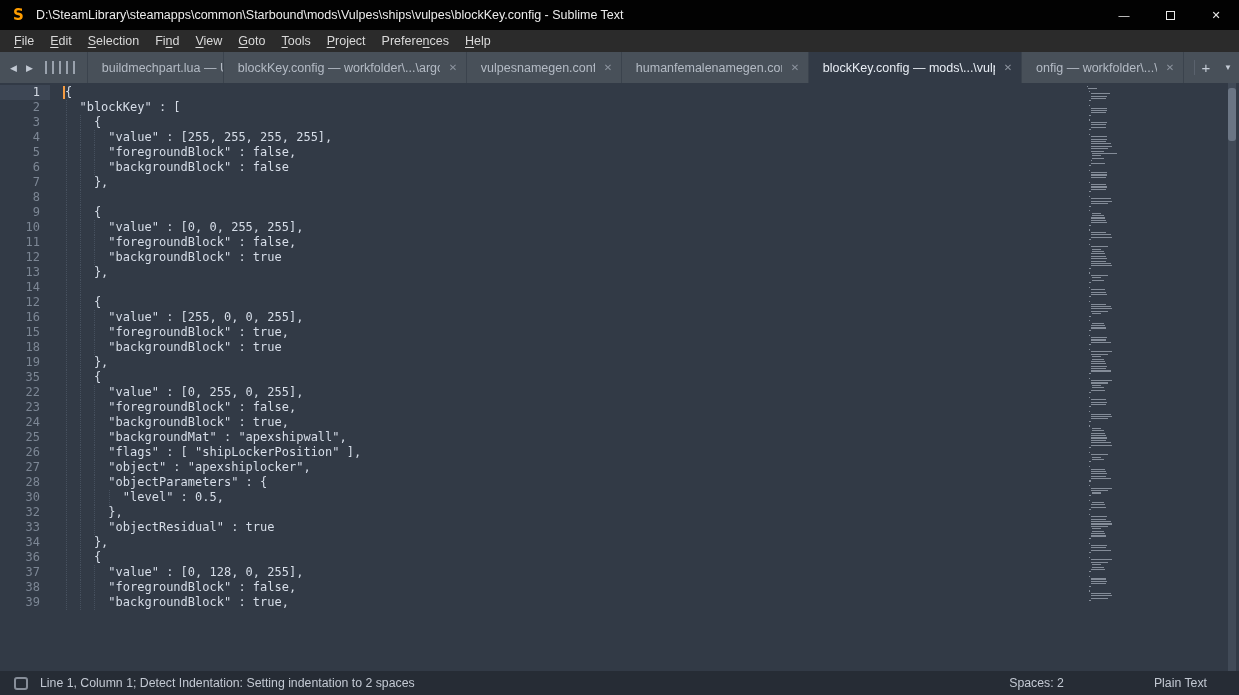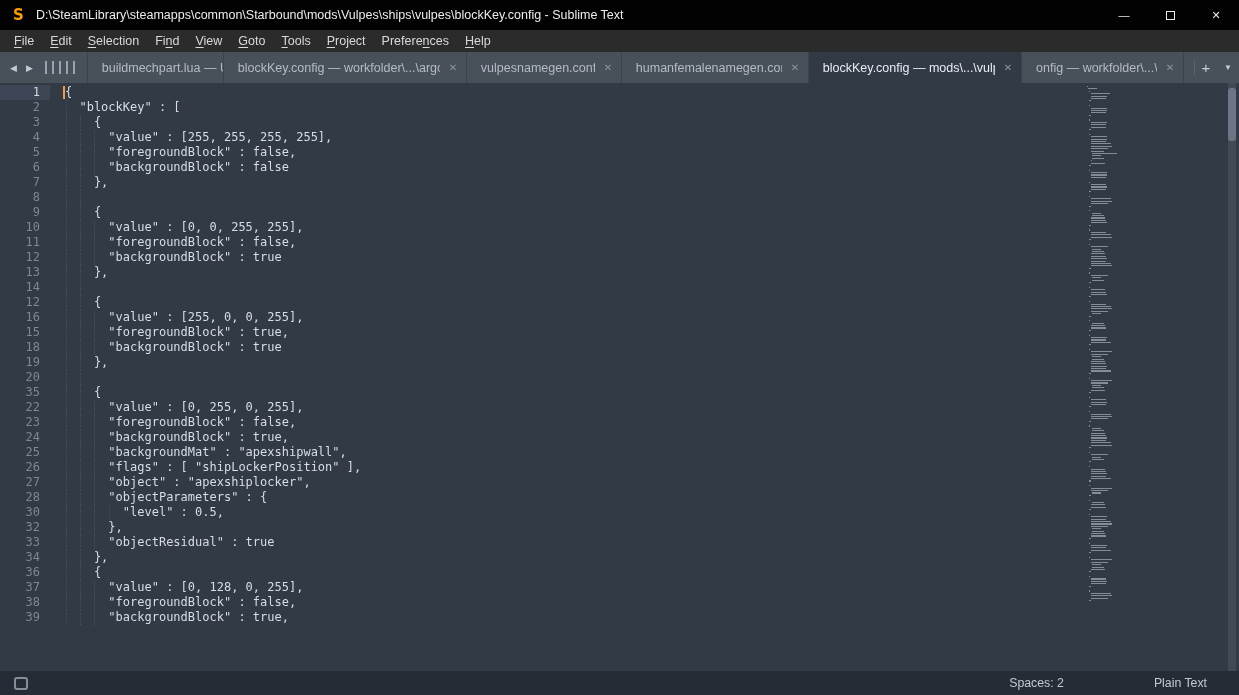--- a/index.html
+++ b/index.html
@@ -214,24 +214,20 @@
         </div>
         <div class="line">
           <span class="num">18</span>
           <span class="txt">      "backgroundBlock" : true<span class="guide" style="left: 0.5px;"></span><span class="guide" style="left: 14.94px;"></span><span class="guide" style="left: 29.38px;"></span></span>
         </div>
         <div class="line">
           <span class="num">19</span>
           <span class="txt">    },<span class="guide" style="left: 0.5px;"></span><span class="guide" style="left: 14.94px;"></span></span>
         </div>
         <div class="line">
-          <span class="num">20</span>
-          <span class="txt"><span class="guide" style="left: 0.5px;"></span><span class="guide" style="left: 14.94px;"></span></span>
-        </div>
-        <div class="line">
           <span class="num">35</span>
           <span class="txt">    {<span class="guide" style="left: 0.5px;"></span><span class="guide" style="left: 14.94px;"></span></span>
         </div>
         <div class="line">
           <span class="num">22</span>
           <span class="txt">      "value" : [0, 255, 0, 255],<span class="guide" style="left: 0.5px;"></span><span class="guide" style="left: 14.94px;"></span><span class="guide" style="left: 29.38px;"></span></span>
         </div>
         <div class="line">
           <span class="num">23</span>
           <span class="txt">      "foregroundBlock" : false,<span class="guide" style="left: 0.5px;"></span><span class="guide" style="left: 14.94px;"></span><span class="guide" style="left: 29.38px;"></span></span>
@@ -508,19 +504,20 @@
         <div class="mm-line" style="margin-left: 2.48px; width: 1.24px;"></div>
       </div>
     <div class="vscroll">
       <div class="track"></div>
       <div class="thumb"></div>
     </div>
   </div>
 
   <div class="statusbar">
     <div class="panel-icon"></div>
+    <div class="status-left">Line 1, Column 1; Detect Indentation: Setting indentation to 2 spaces</div>
     <div class="status-right">
       <div class="status-spaces">Spaces: 2</div>
       <div class="status-syntax">Plain Text</div>
     </div>
   </div>
 
 </div>
 
 </body></html>

